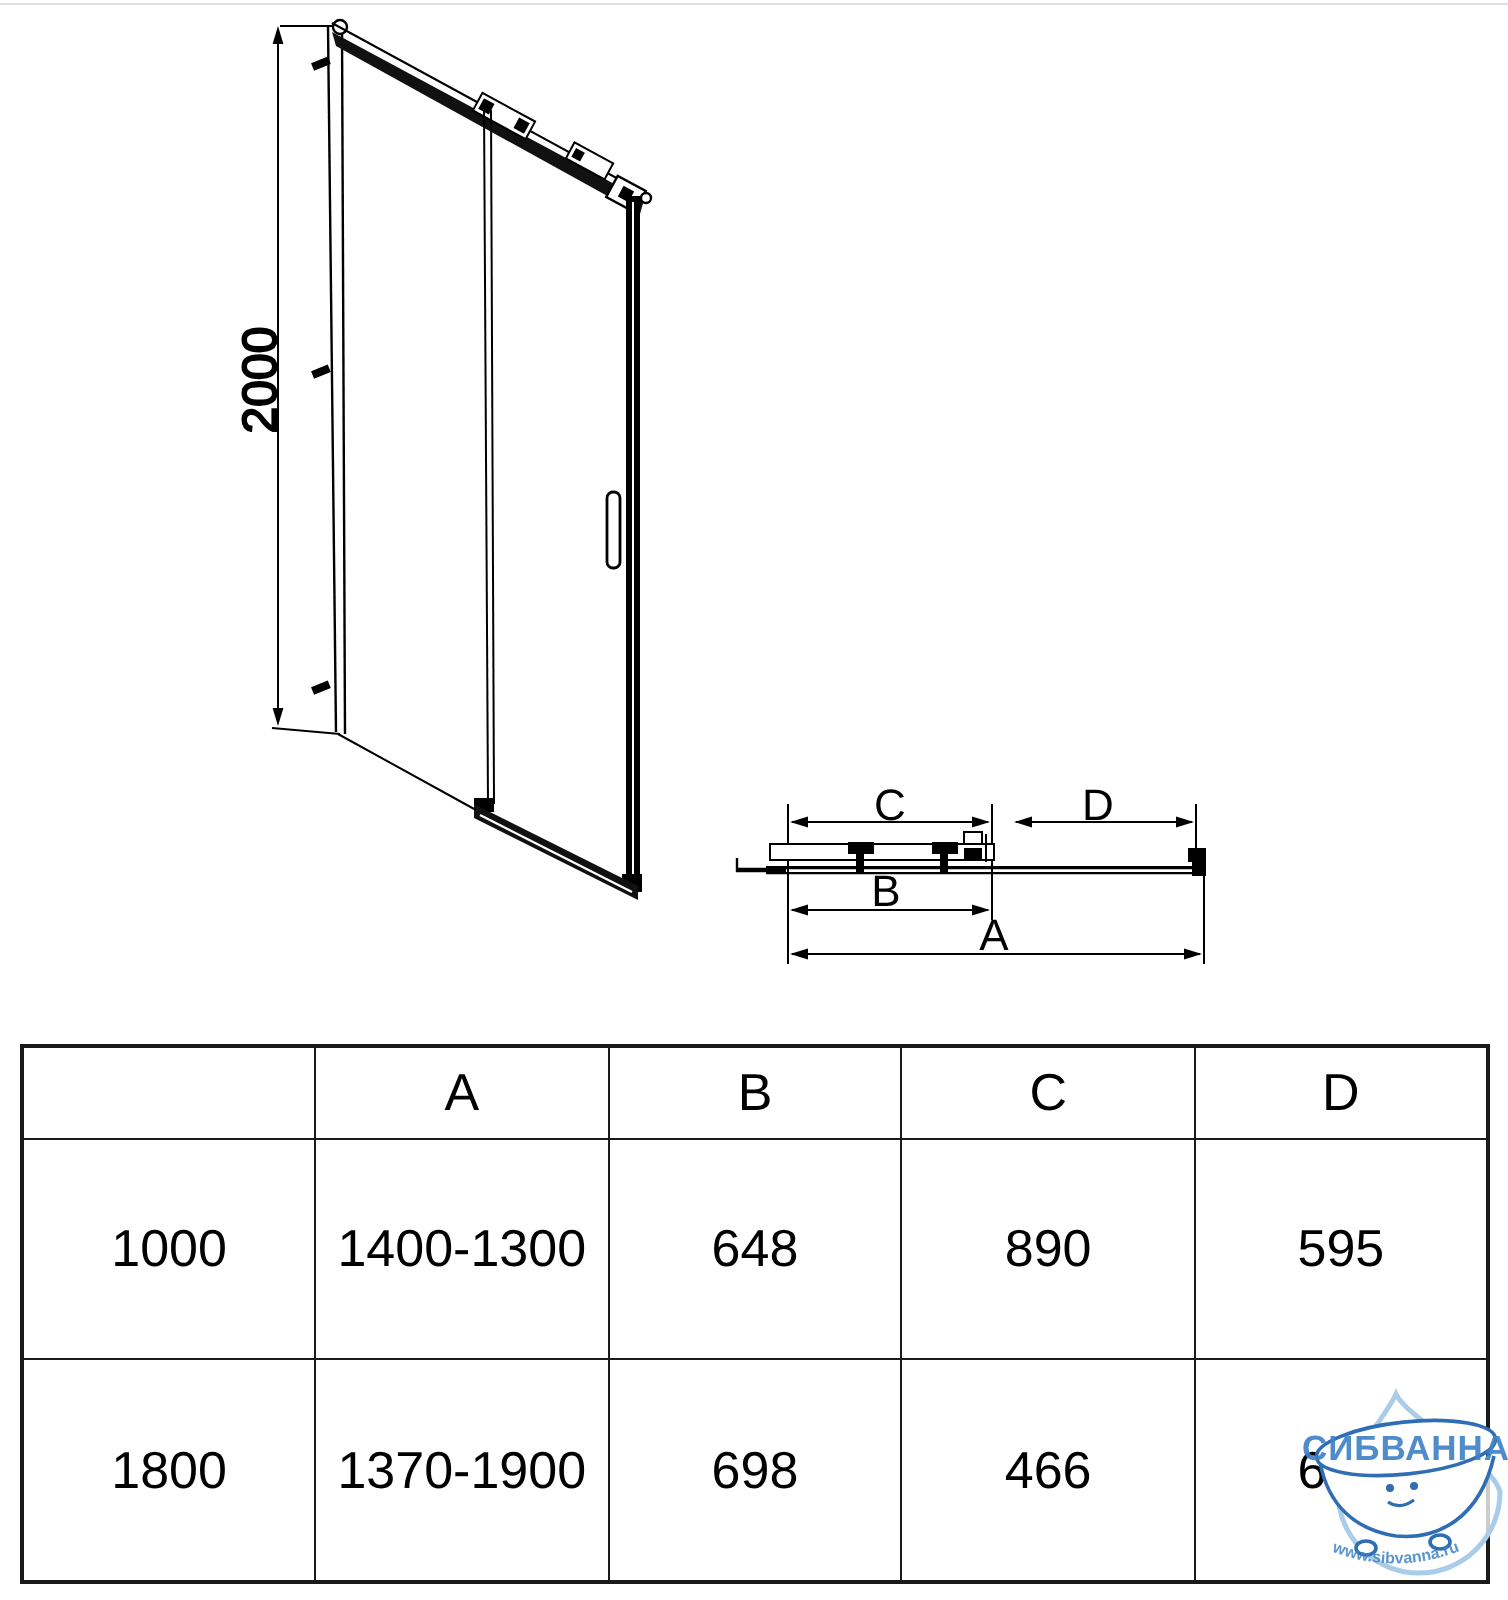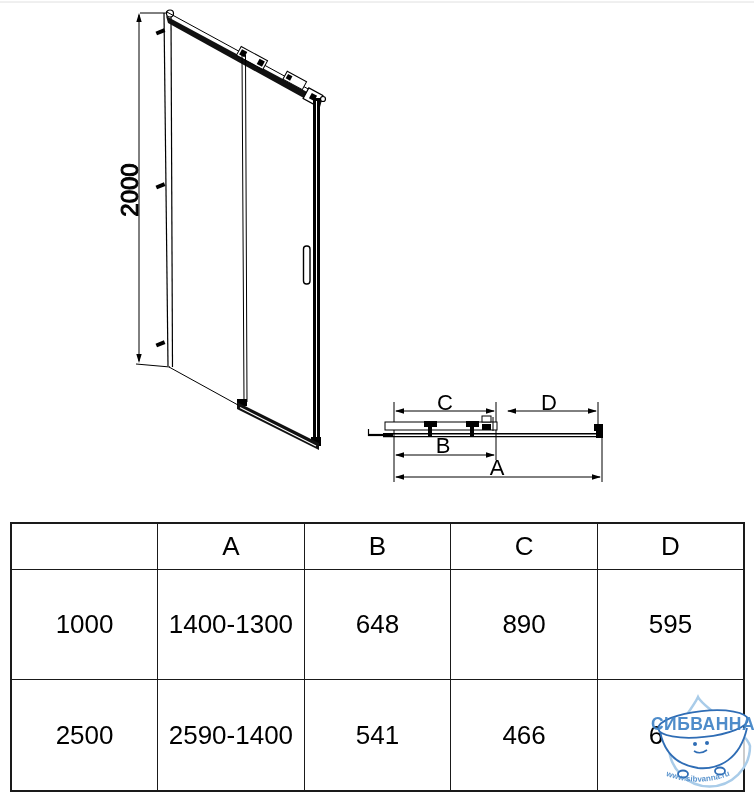--- a/index.html
+++ b/index.html
@@ -171,23 +171,23 @@
     </thead>
     <tbody>
       <tr>
         <td>1000</td>
         <td>1400-1300</td>
         <td>648</td>
         <td>890</td>
         <td>595</td>
       </tr>
       <tr>
-        <td>2500</td>
-        <td>2590-1400</td>
-        <td>541</td>
+        <td>1800</td>
+        <td>1370-1900</td>
+        <td>698</td>
         <td>466</td>
         <td>645</td>
       </tr>
     </tbody>
   </table>
 
   <svg class="watermark" width="110" height="114" viewBox="0 0 110 114">
     <path d="M51,11 C45,24 26,44 22,60 A40.5,40.5 0 1 0 103,60 C99,44 57,24 51,11 Z" fill="#ffffff" fill-opacity="0.78" stroke="#a9cce9" stroke-width="2.5"></path>
     <g stroke="#2f6db5" stroke-width="1.8" fill="#ffffff">
       <path d="M13,45 C17,67 31,79 51,82 C72,84 93,73 100,42" fill="#ffffff"></path>

